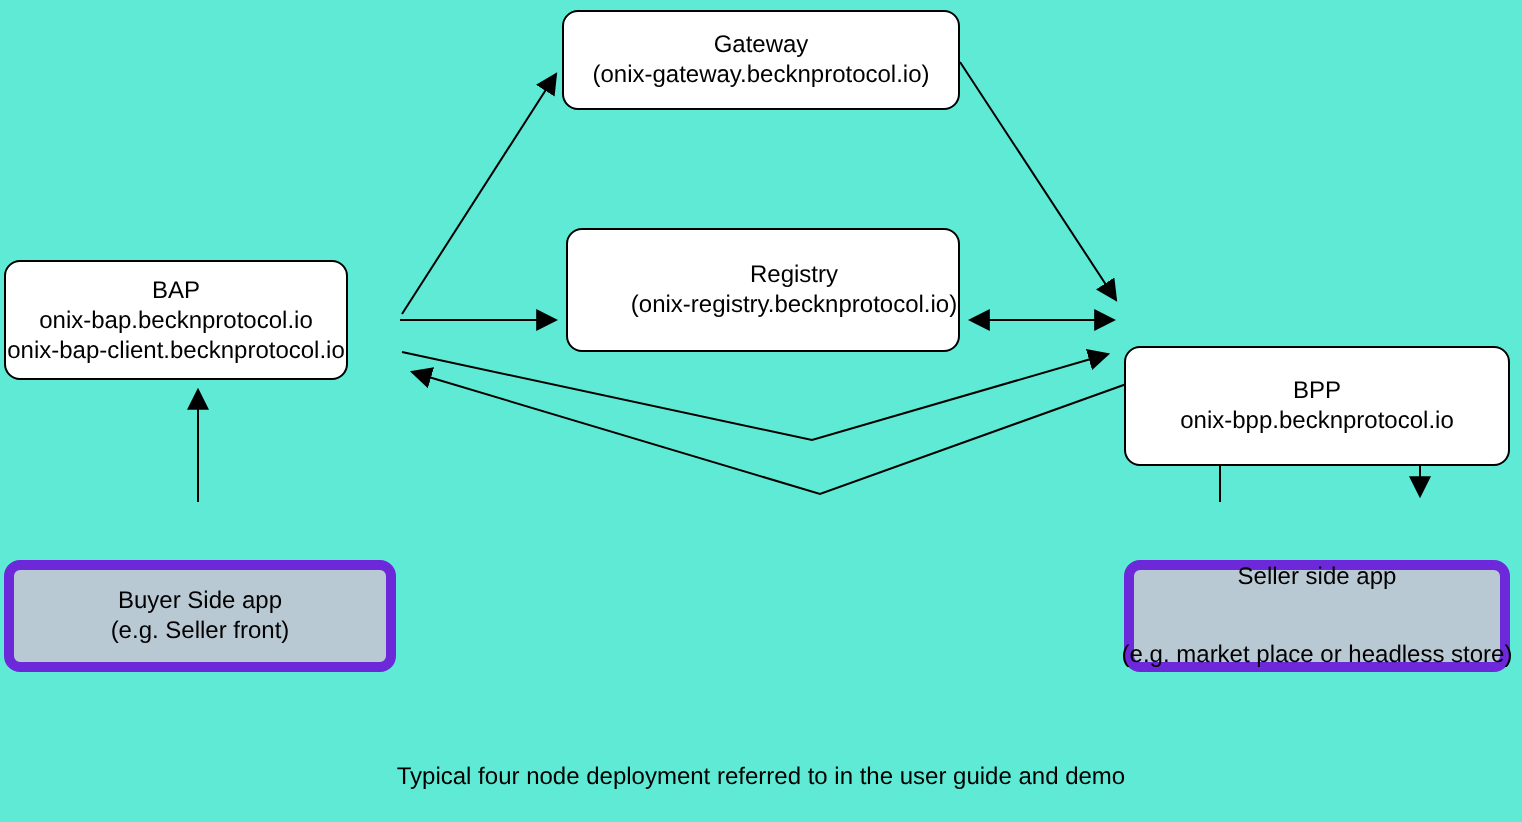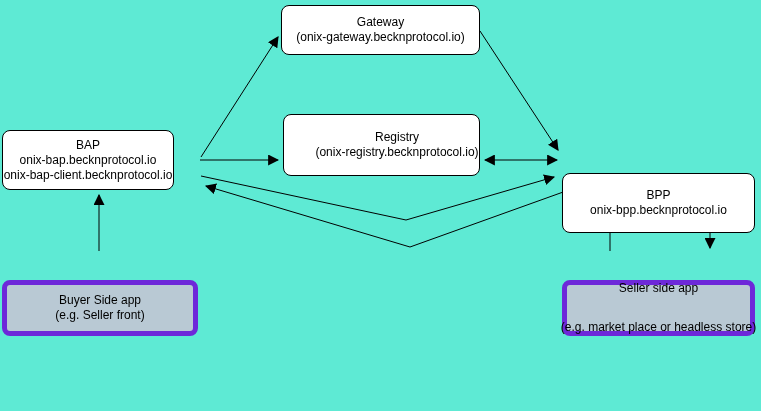--- a/index.html
+++ b/index.html
@@ -84,14 +84,15 @@
   <div class="node app-node" style="left:2px;top:252px;width:196px;height:56px;">
     <span class="title">Buyer Side app</span>
     <span class="sub">(e.g. Seller front)</span>
   </div>
 
   <div class="node app-node" style="left:562px;top:252px;width:193px;height:56px;gap:24px;">
     <span class="title">Seller side app</span>
     <span class="sub">(e.g. market place or headless store)</span>
   </div>
 
+  <div class="caption">Typical four node deployment referred to in the user guide and demo</div>
 
 </div>
 
 </body></html>

